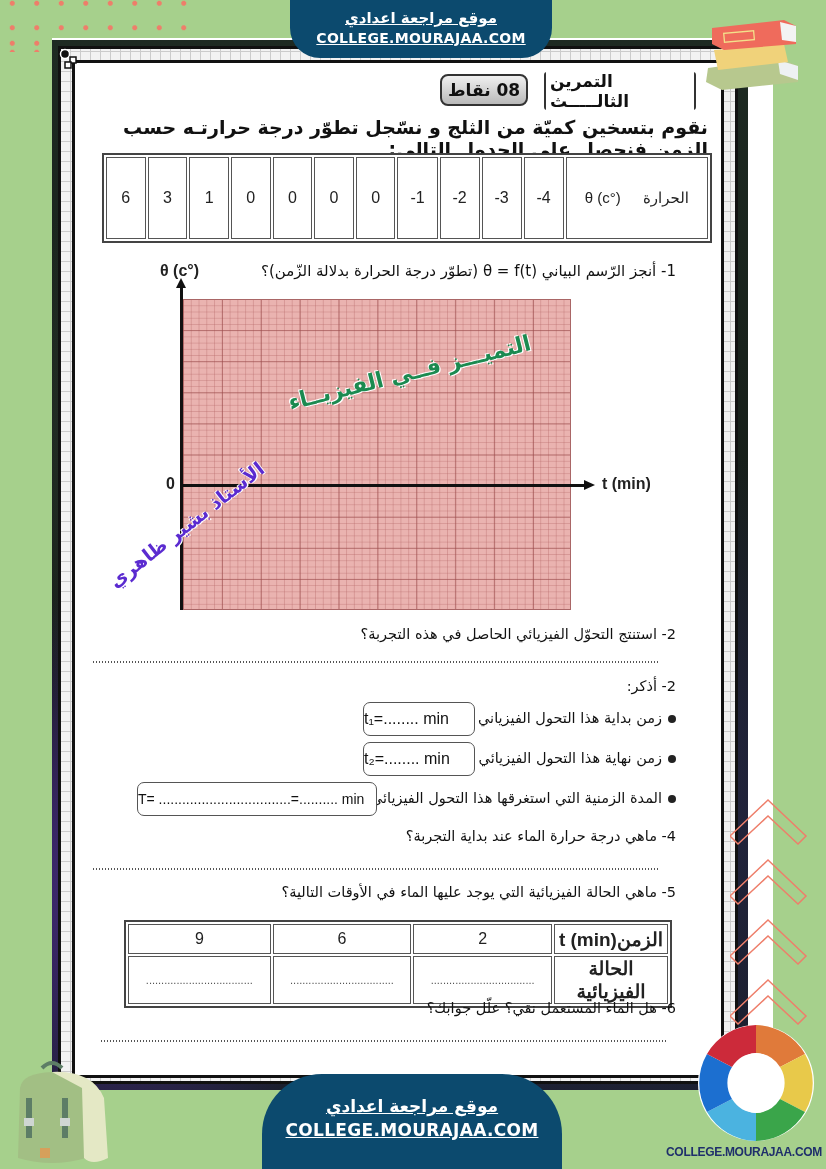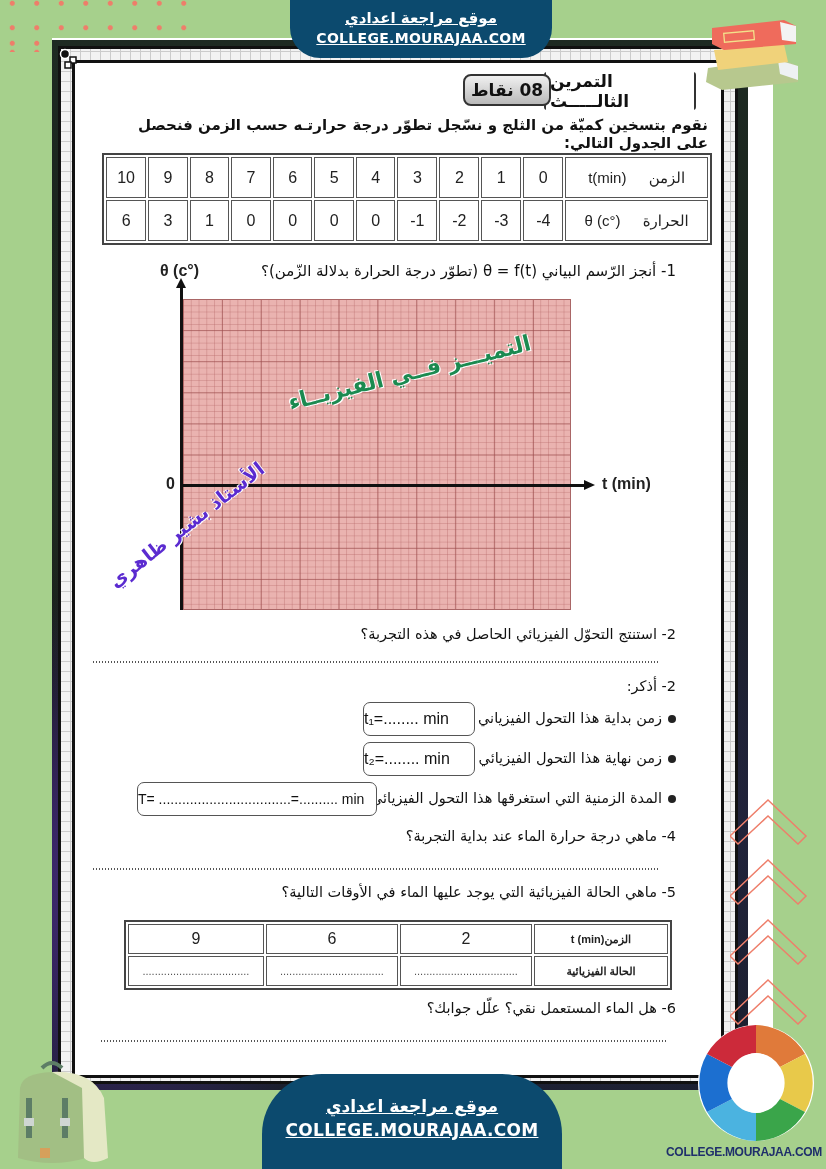--- a/index.html
+++ b/index.html
@@ -92,29 +92,29 @@
     .exercise-title {
       position: absolute; left: 544px; top: 72px; width: 152px; height: 38px;
       border: 2px solid #333; background:
         repeating-linear-gradient(0deg, #fff 0 7px, #9a9a9a 7px 8px),
         #fff;
       display: flex; align-items: center; justify-content: center;
       font-weight: bold; font-size: 17px; border-radius: 3px;
     }
     .exercise-title span { background: #fff; padding: 0 4px; }
     .points-badge {
-      position: absolute; left: 463px; top: 74px; width: 88px; height: 32px;
+      position: absolute; left: 440px; top: 74px; width: 88px; height: 32px;
       border: 2px solid #333; border-radius: 8px;
       background: linear-gradient(180deg, #f0f0f0, #b9b9b9);
       display: flex; align-items: center; justify-content: center;
       font-weight: bold; font-size: 17px; direction: rtl;
     }
     .intro {
       position: absolute; right: 118px; top: 116px; width: 600px;
-      text-align: right; font-size: 15px; font-weight: bold;
+      text-align: right; font-size: 19px; font-weight: bold;
     }
 
     table.data { border-collapse: separate; border-spacing: 2px; border: 2px solid #444; background: #fff; }
     table.data td {
       border: 1.5px solid #555; text-align: center; font-family: "Liberation Sans", sans-serif;
       font-size: 16px; color: #222;
     }
     .table1 { position: absolute; left: 102px; top: 153px; width: 610px; height: 90px; }
     .table1 td { width: 42px; height: 41px; }
     .table1 td.hdr { width: 150px; direction: rtl; font-size: 15px; }
@@ -162,21 +162,21 @@
     }
 
     .ans-box {
       position: absolute; height: 34px; border: 1.5px solid #555; border-radius: 7px; background: #fff;
       font-family: "Liberation Sans", sans-serif; font-size: 16px; display: flex; align-items: center; padding-left: 0;
     }
     .bullet { display: inline-block; width: 8px; height: 8px; border-radius: 50%; background: #222; margin-left: 6px; vertical-align: middle; }
 
     .table2 { position: absolute; left: 124px; top: 920px; width: 548px; height: 70px; }
     .table2 td { height: 30px; }
-    .table2 td.hdr { width: 134px; direction: rtl; font-weight: bold; font-size: 11px; }
+    .table2 td.hdr { width: 114px; direction: rtl; font-weight: bold; font-size: 19px; }
     .table2 td.blank { font-size: 11px; letter-spacing: 0; color: #555; }
   </style>
 </head>
 <body>
 
 <div class="top-strip"></div>
 <div class="left-strip"></div>
 <div class="right-strip"></div>
 <div class="bottom-strip"></div>
 <div class="dots"></div>
@@ -206,37 +206,20 @@
 </svg>
 
 <div class="exercise-title">
   <span>التمرين الثالـــــث</span>
 </div>
 <div class="points-badge">08 نقاط</div>
 <div class="intro rtl">نقوم بتسخين كميّة من الثلج و نسّجل تطوّر درجة حرارتـه حسب الزمن فنحصل على الجدول التالي:</div>
 
 <table class="data table1">
   <tbody>
-      <tr>
-    <td>10</td>
-    <td>9</td>
-    <td>8</td>
-    <td>7</td>
-    <td>6</td>
-    <td>5</td>
-    <td>4</td>
-    <td>3</td>
-    <td>2</td>
-    <td>1</td>
-    <td>0</td>
-    <td class="hdr">
-      <span>الزمن</span>
-      <span class="sym">t(min)</span>
-    </td>
-  </tr>
   <tr>
     <td>6</td>
     <td>3</td>
     <td>1</td>
     <td>0</td>
     <td>0</td>
     <td>0</td>
     <td>0</td>
     <td>-1</td>
     <td>-2</td>

